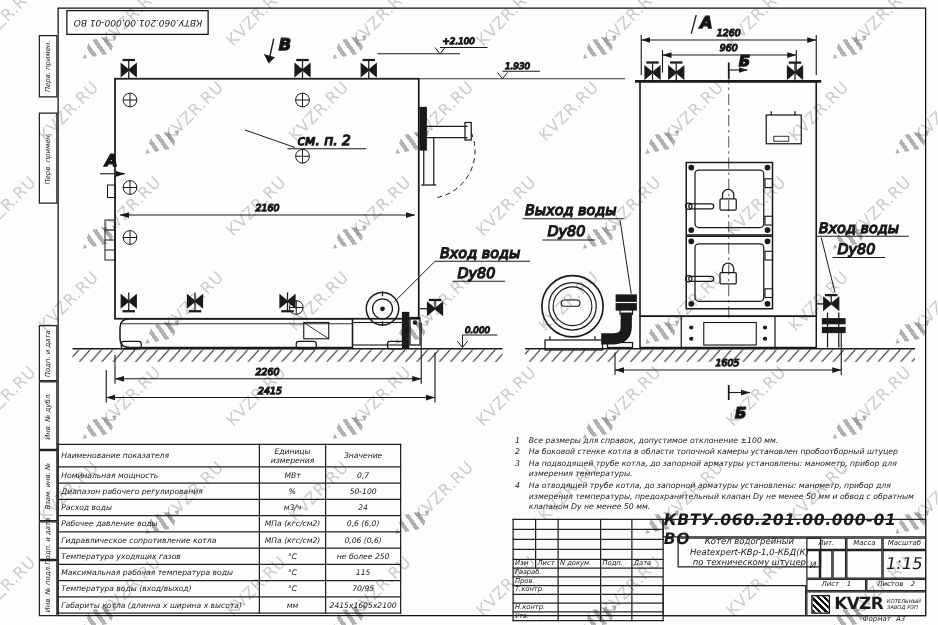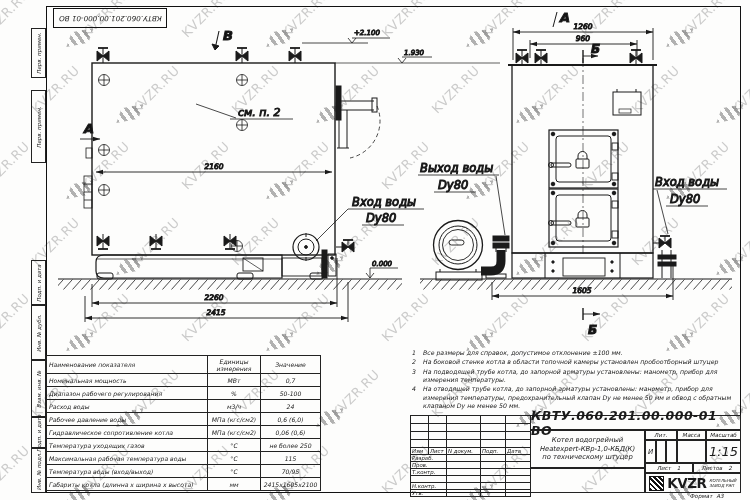--- a/index.html
+++ b/index.html
@@ -600,21 +600,21 @@
             <td colspan="2">Утв.</td>
             <td></td>
             <td></td>
             <td></td>
           </tr>
     </tbody>
       </table>
     <div class="cell docnum" style="left:120px;top:0;width:211px;height:15px;">
         <span>КВТУ.060.201.00.000-01 ВО</span>
       </div>
-    <div class="cell name" style="left:120px;top:15px;width:115px;height:38px;">
+    <div class="cell name" style="left:132px;top:15px;width:115px;height:24px;">
       <span>Котел водогрейный</span>
       <span>Heatexpert-КВр-1,0-КБД(К)</span>
       <span>по техническому штуцер</span>
     </div>
     <div class="cell" style="left:120px;top:53px;width:115px;height:25px;"></div>
     <div class="cell sm" style="left:235px;top:15px;width:32px;height:10px;">
         <span>Лит.</span>
       </div>
     <div class="cell sm" style="left:267px;top:15px;width:29px;height:10px;">
         <span>Масса</span>

